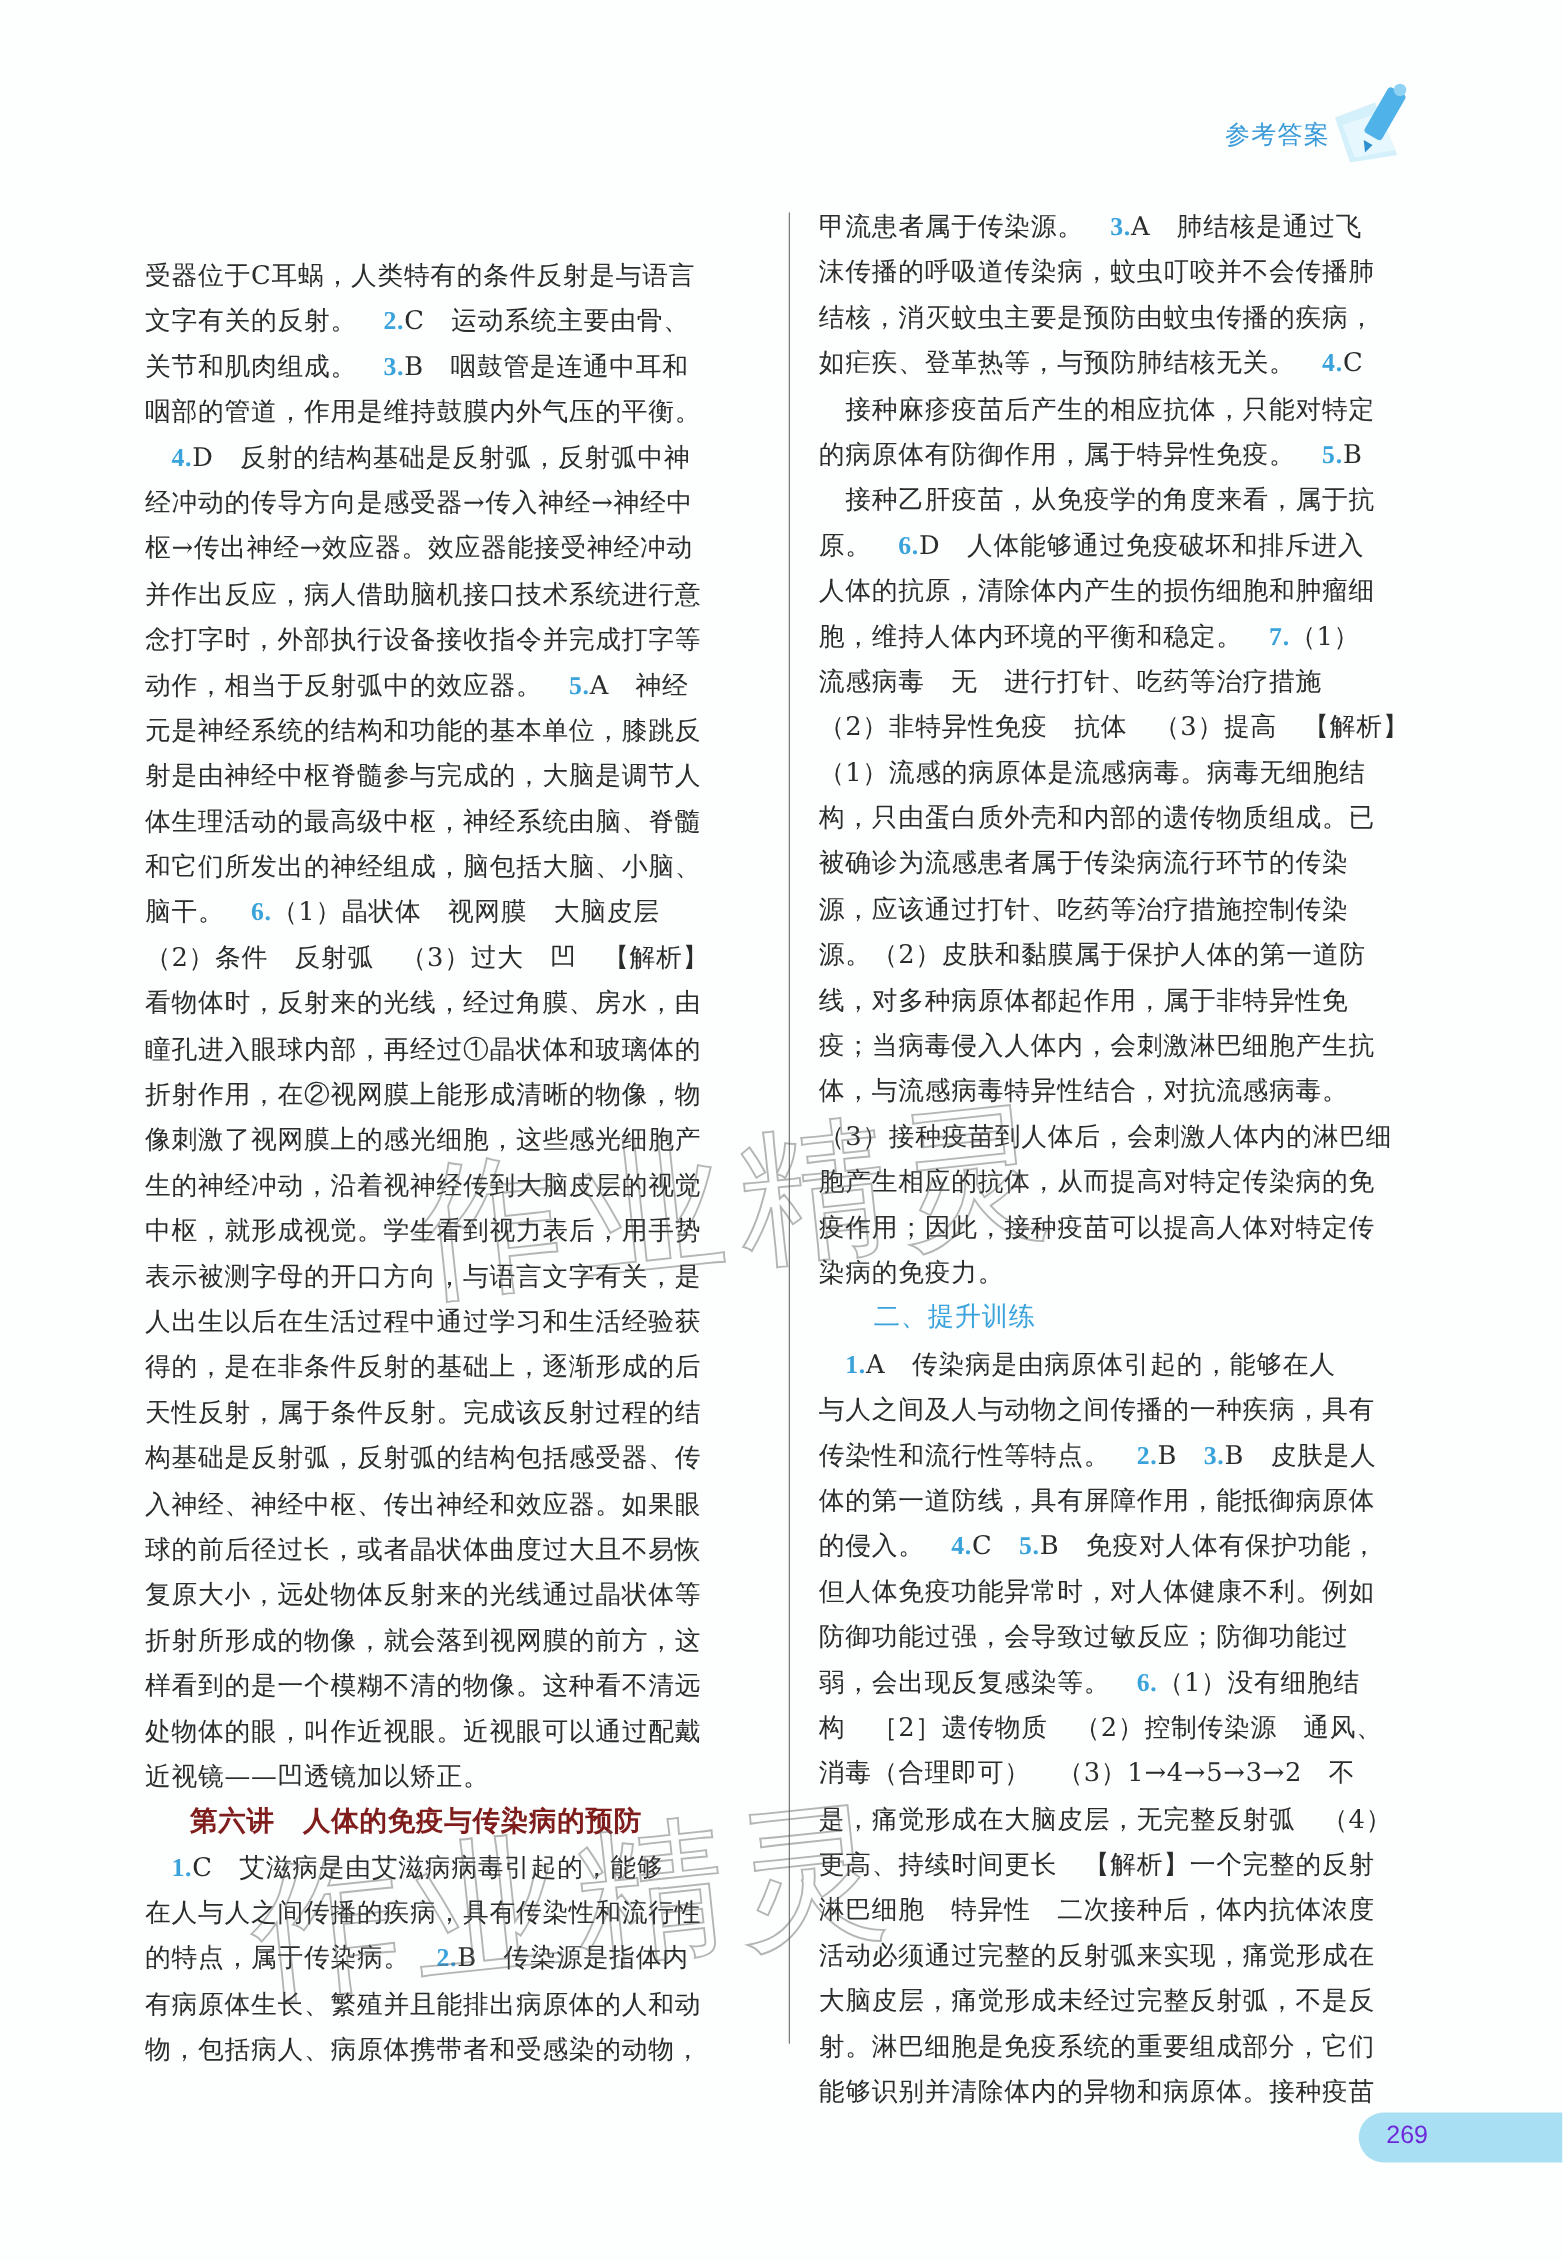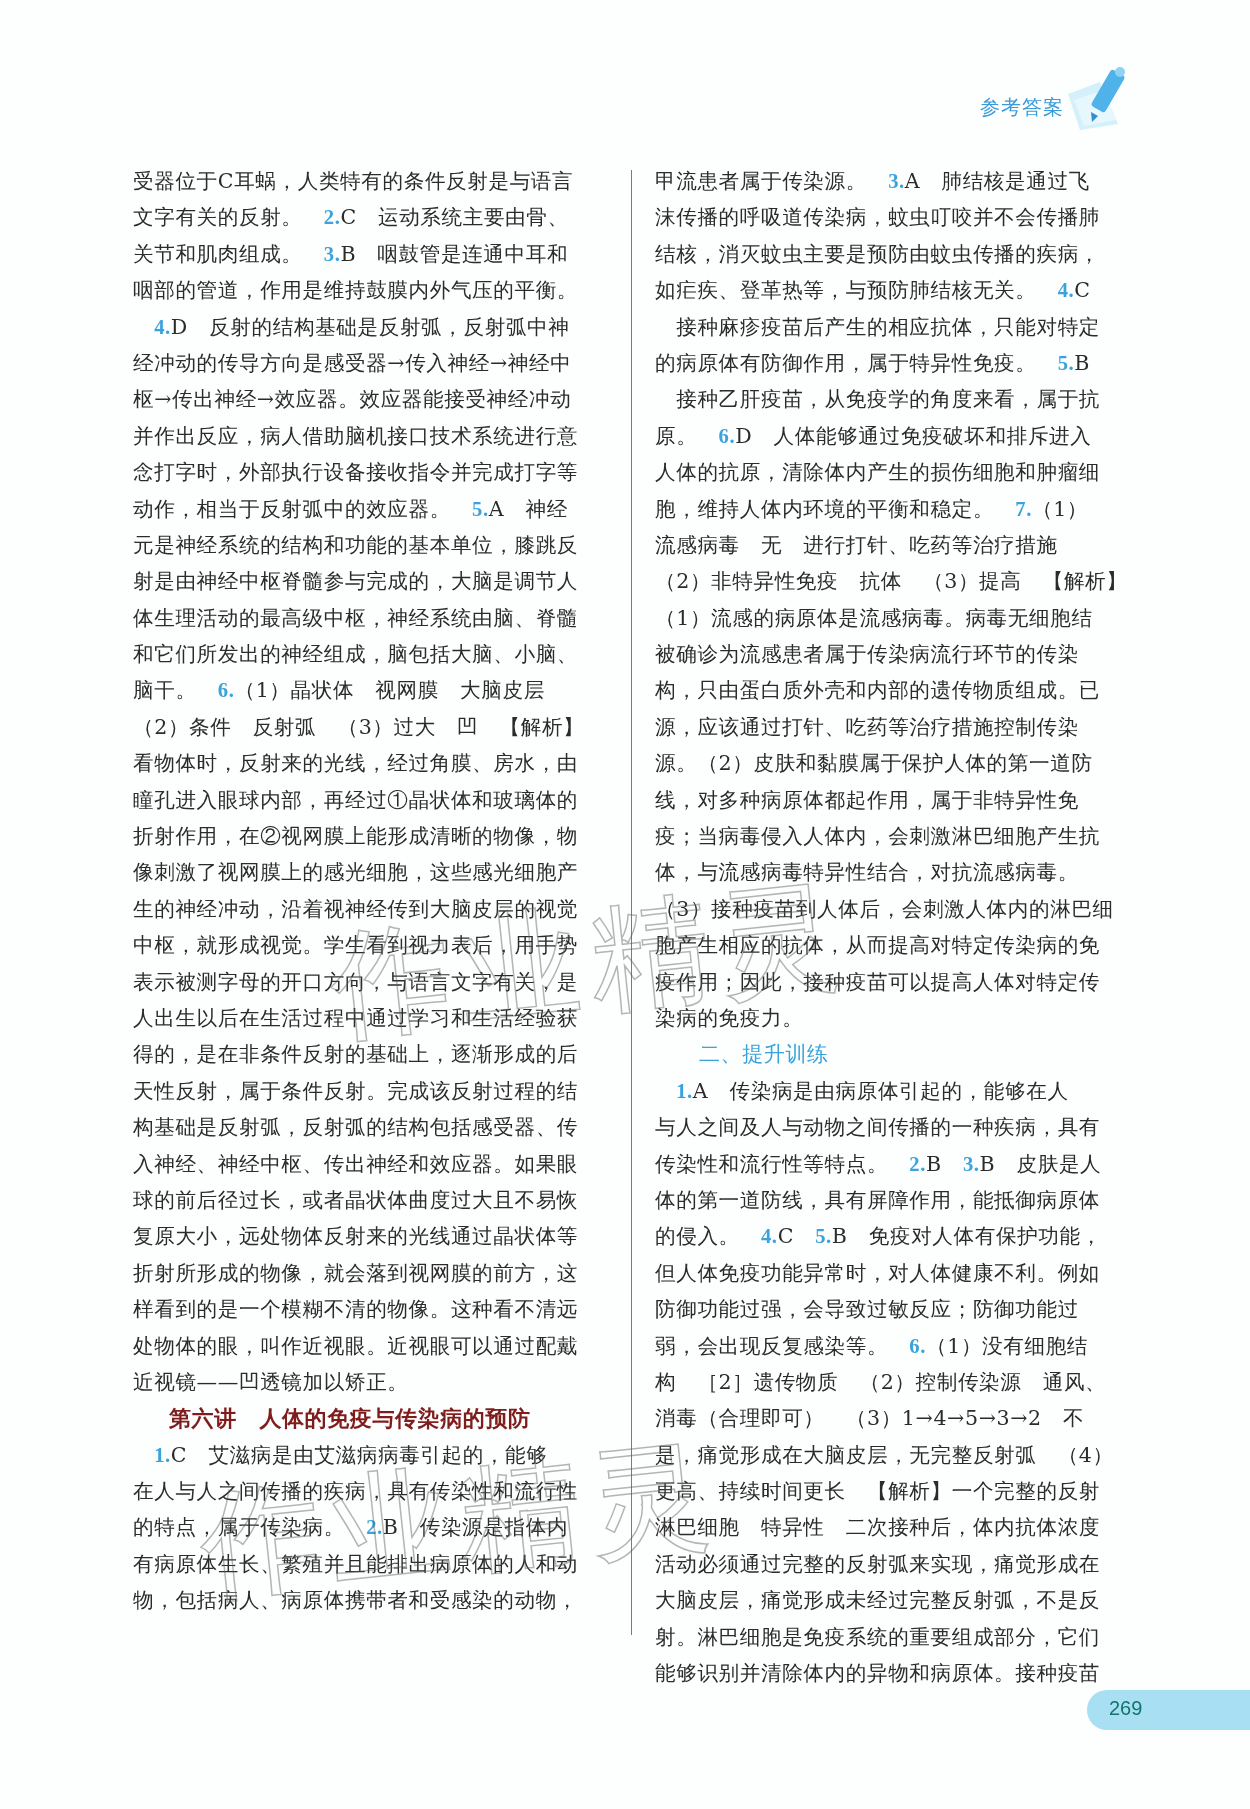--- a/index.html
+++ b/index.html
@@ -14,36 +14,36 @@
       position: absolute; left: 16px; top: 34px; font-size: 20px; letter-spacing: 1px;
       color: #3a9bd8; font-family: "DejaVu Sans", "Liberation Sans", sans-serif; margin-left: 14px;
     }
     .pencil-icon { position: absolute; left: 110px; top: 0px; width: 80px; height: 72px; }
 
     .column {
       position: absolute; top: 163px; width: 490px;
       font-size: 20.6px; line-height: 36.4px; letter-spacing: 0.6px;
       text-align: justify; text-justify: inter-character;
     }
-    .col-left { left: 133px; }
+    .col-left { left: 116px; margin-top: 39px; }
     .col-right { left: 655px; }
     .divider {
       position: absolute; left: 631px; top: 170px; width: 1px; height: 1465px; background: #7a7a7a;
     }
     .line { display: block; white-space: nowrap; overflow: hidden; height: 36.4px; }
     .num { color: #3aa3dc; font-family: "Liberation Serif", serif; font-weight: bold; }
     .heading1 { color: #7f1d1d; font-weight: bold; font-size: 22px; padding-left: 36px; }
     .heading2 { color: #3aa3dc; font-size: 21px; padding-left: 44px; font-family: Liberation Sans, sans-serif; }
 
     .page-number-badge {
       position: absolute; left: 1087px; top: 1690px; width: 163px; height: 40px;
       background: #a9dff2; border-radius: 20px 0 0 20px;
     }
     .page-number {
-      position: absolute; left: 22px; top: 7px; font-size: 20px; color: #0f766e;
+      position: absolute; left: 22px; top: 7px; font-size: 20px; color: #6d28d9;
       font-family: "Liberation Sans", sans-serif;
     }
     .watermark {
       position: absolute; font-size: 120px; color: transparent;
       -webkit-text-stroke: 1.5px rgba(90,90,90,0.45); font-family: "DejaVu Sans", sans-serif;
       transform: rotate(-6deg); pointer-events: none; white-space: nowrap; letter-spacing: 10px;
     }
   </style>
 </head>
 <body>
@@ -110,22 +110,22 @@
     <span class="line">如疟疾、登革热等，与预防肺结核无关。　<span class="num">4.</span>C</span>
     <span class="line">　接种麻疹疫苗后产生的相应抗体，只能对特定</span>
     <span class="line">的病原体有防御作用，属于特异性免疫。　<span class="num">5.</span>B</span>
     <span class="line">　接种乙肝疫苗，从免疫学的角度来看，属于抗</span>
     <span class="line">原。　<span class="num">6.</span>D　人体能够通过免疫破坏和排斥进入</span>
     <span class="line">人体的抗原，清除体内产生的损伤细胞和肿瘤细</span>
     <span class="line">胞，维持人体内环境的平衡和稳定。　<span class="num">7.</span>（1）</span>
     <span class="line">流感病毒　无　进行打针、吃药等治疗措施</span>
     <span class="line">（2）非特异性免疫　抗体　（3）提高　【解析】</span>
     <span class="line">（1）流感的病原体是流感病毒。病毒无细胞结</span>
+    <span class="line">构，只由蛋白质外壳和内部的遗传物质组成。已</span>
     <span class="line">被确诊为流感患者属于传染病流行环节的传染</span>
-    <span class="line">构，只由蛋白质外壳和内部的遗传物质组成。已</span>
     <span class="line">源，应该通过打针、吃药等治疗措施控制传染</span>
     <span class="line">源。（2）皮肤和黏膜属于保护人体的第一道防</span>
     <span class="line">线，对多种病原体都起作用，属于非特异性免</span>
     <span class="line">疫；当病毒侵入人体内，会刺激淋巴细胞产生抗</span>
     <span class="line">体，与流感病毒特异性结合，对抗流感病毒。</span>
     <span class="line">（3）接种疫苗到人体后，会刺激人体内的淋巴细</span>
     <span class="line">胞产生相应的抗体，从而提高对特定传染病的免</span>
     <span class="line">疫作用；因此，接种疫苗可以提高人体对特定传</span>
     <span class="line">染病的免疫力。</span>
     <span class="line heading2">二、提升训练</span>

